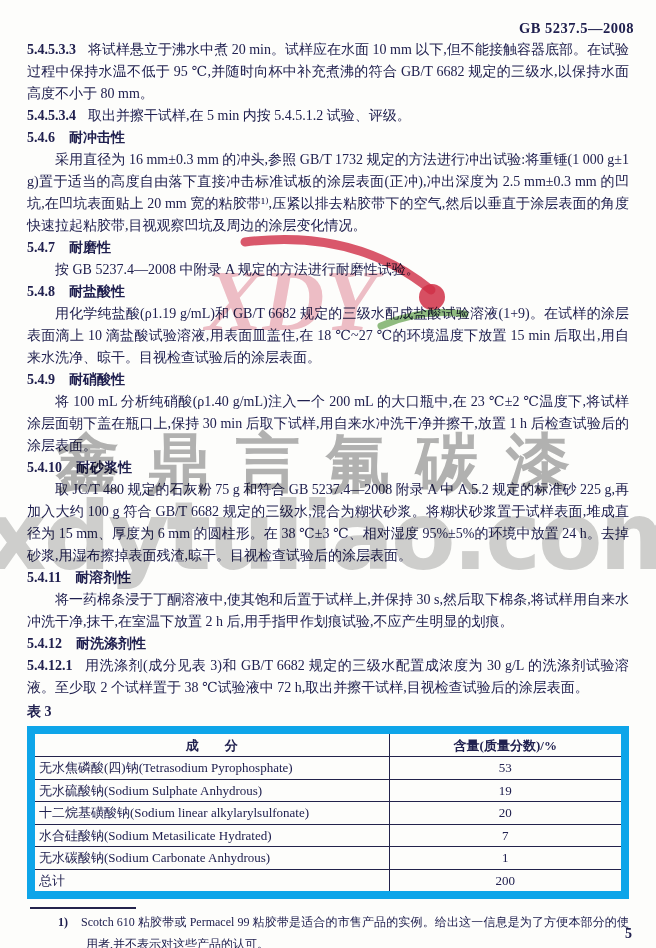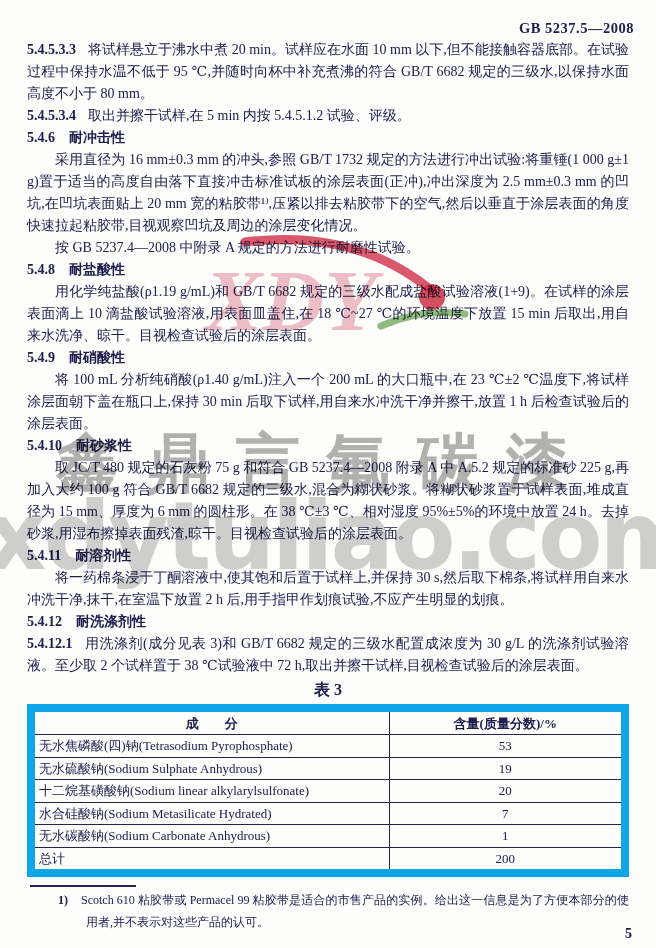--- a/index.html
+++ b/index.html
@@ -20,21 +20,21 @@
     position:absolute;left:0;top:0;right:4px;
     padding:39px 23px 0 27px;
     font-size:14px;line-height:22px;
   }
   .content p{margin:0;text-align:justify;}
   .num{font-weight:bold;margin-right:12px;white-space:nowrap;}
   .shead{font-weight:bold;}
   .stitle{margin-left:2px;}
   .body{text-indent:2em;}
   .tcaption{
-    text-align:center;font-weight:bold;font-size:16px;
+    font-weight:bold;font-size:14px;
     margin:2px 0 3px 0;
   }
   table.t3{
     border-collapse:collapse;table-layout:fixed;
     width:100%;
     border:8px solid #0ea5e9;
   }
   table.t3 col.c1{width:358px;}
   table.t3 th,table.t3 td{
     border:1px solid #23234c;
@@ -91,20 +91,21 @@
 
   <div class="content">
 
     <p class="npara"><span class="num">5.4.5.3.3</span><span>将试样悬立于沸水中煮 20 min。试样应在水面 10 mm 以下,但不能接触容器底部。在试验过程中保持水温不低于 95 ℃,并随时向杯中补充煮沸的符合 GB/T 6682 规定的三级水,以保持水面高度不小于 80 mm。</span></p>
 
     <p class="npara"><span class="num">5.4.5.3.4</span><span>取出并擦干试样,在 5 min 内按 5.4.5.1.2 试验、评级。</span></p>
 
     <p class="shead"><span class="num">5.4.6</span><span class="stitle">耐冲击性</span></p>
     <p class="body">采用直径为 16 mm±0.3 mm 的冲头,参照 GB/T 1732 规定的方法进行冲出试验:将重锤(1 000 g±1 g)置于适当的高度自由落下直接冲击标准试板的涂层表面(正冲),冲出深度为 2.5 mm±0.3 mm 的凹坑,在凹坑表面贴上 20 mm 宽的粘胶带¹⁾,压紧以排去粘胶带下的空气,然后以垂直于涂层表面的角度快速拉起粘胶带,目视观察凹坑及周边的涂层变化情况。</p>
 
+    <p class="shead"><span class="num">5.4.7</span><span class="stitle">耐磨性</span></p>
     <p class="body">按 GB 5237.4—2008 中附录 A 规定的方法进行耐磨性试验。</p>
 
     <p class="shead"><span class="num">5.4.8</span><span class="stitle">耐盐酸性</span></p>
     <p class="body">用化学纯盐酸(ρ1.19 g/mL)和 GB/T 6682 规定的三级水配成盐酸试验溶液(1+9)。在试样的涂层表面滴上 10 滴盐酸试验溶液,用表面皿盖住,在 18 ℃~27 ℃的环境温度下放置 15 min 后取出,用自来水洗净、晾干。目视检查试验后的涂层表面。</p>
 
     <p class="shead"><span class="num">5.4.9</span><span class="stitle">耐硝酸性</span></p>
     <p class="body">将 100 mL 分析纯硝酸(ρ1.40 g/mL)注入一个 200 mL 的大口瓶中,在 23 ℃±2 ℃温度下,将试样涂层面朝下盖在瓶口上,保持 30 min 后取下试样,用自来水冲洗干净并擦干,放置 1 h 后检查试验后的涂层表面。</p>
 
     <p class="shead"><span class="num">5.4.10</span><span class="stitle">耐砂浆性</span></p>
     <p class="body">取 JC/T 480 规定的石灰粉 75 g 和符合 GB 5237.4—2008 附录 A 中 A.5.2 规定的标准砂 225 g,再加入大约 100 g 符合 GB/T 6682 规定的三级水,混合为糊状砂浆。将糊状砂浆置于试样表面,堆成直径为 15 mm、厚度为 6 mm 的圆柱形。在 38 ℃±3 ℃、相对湿度 95%±5%的环境中放置 24 h。去掉砂浆,用湿布擦掉表面残渣,晾干。目视检查试验后的涂层表面。</p>

